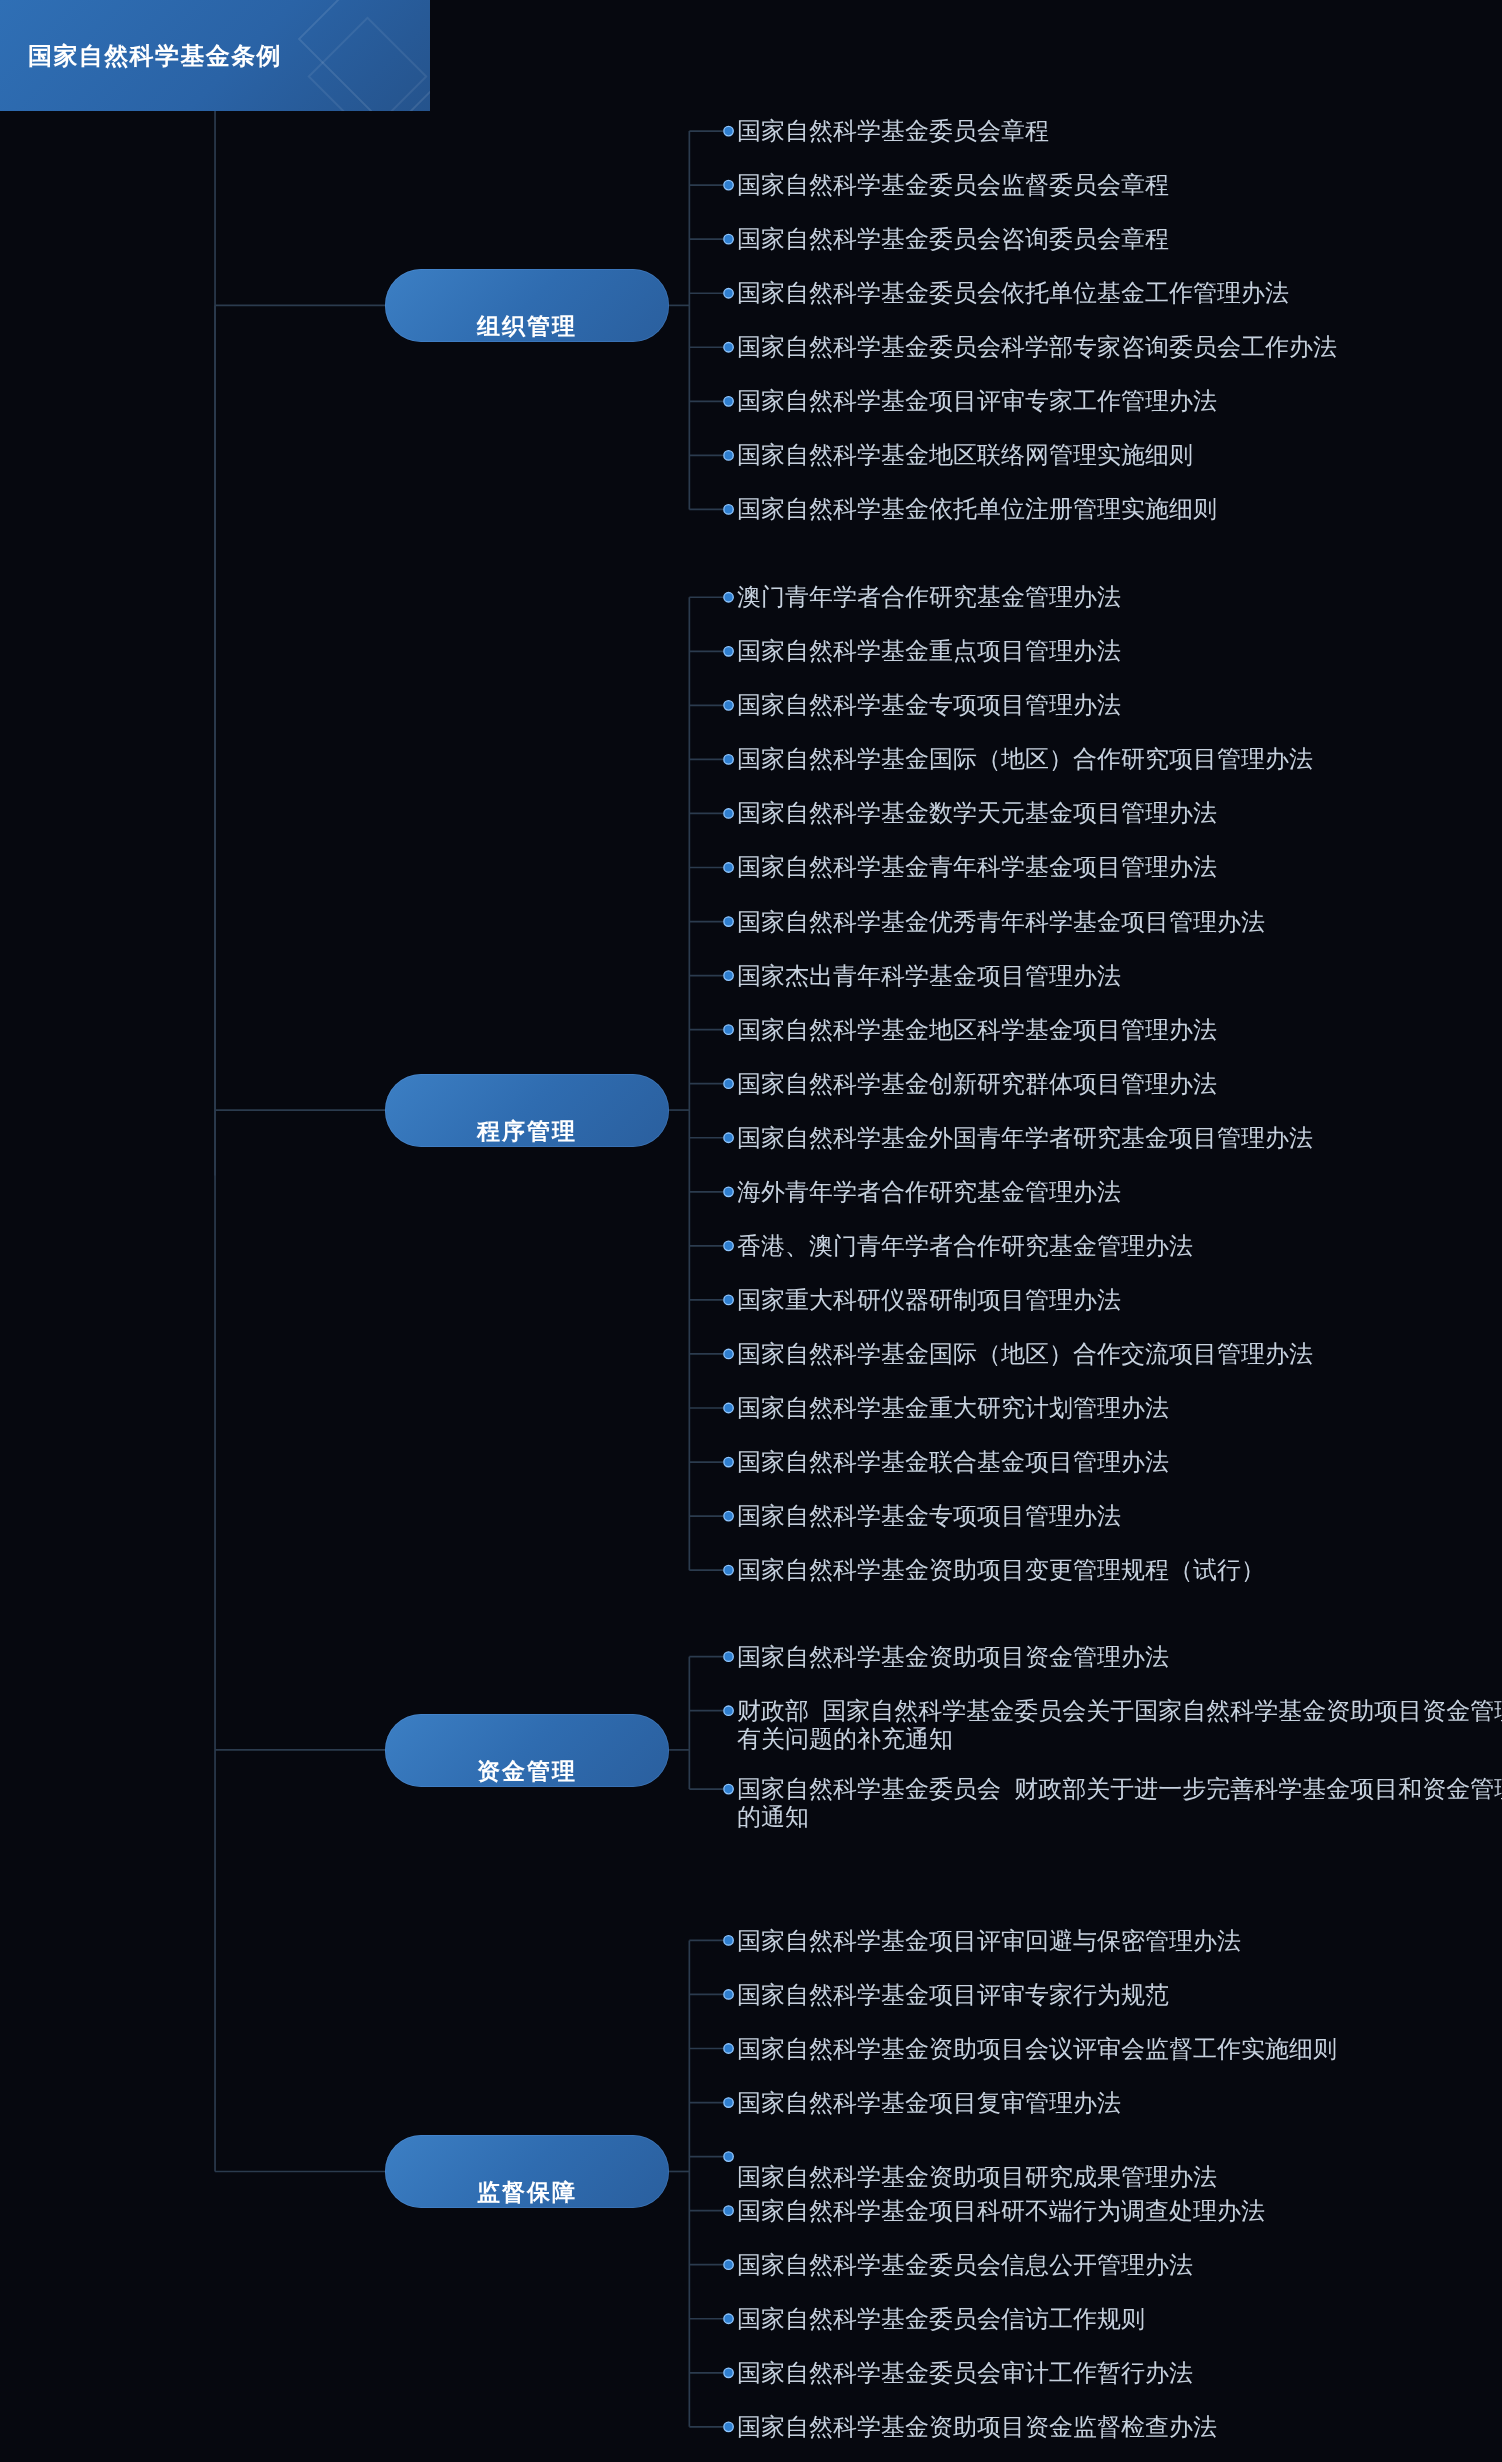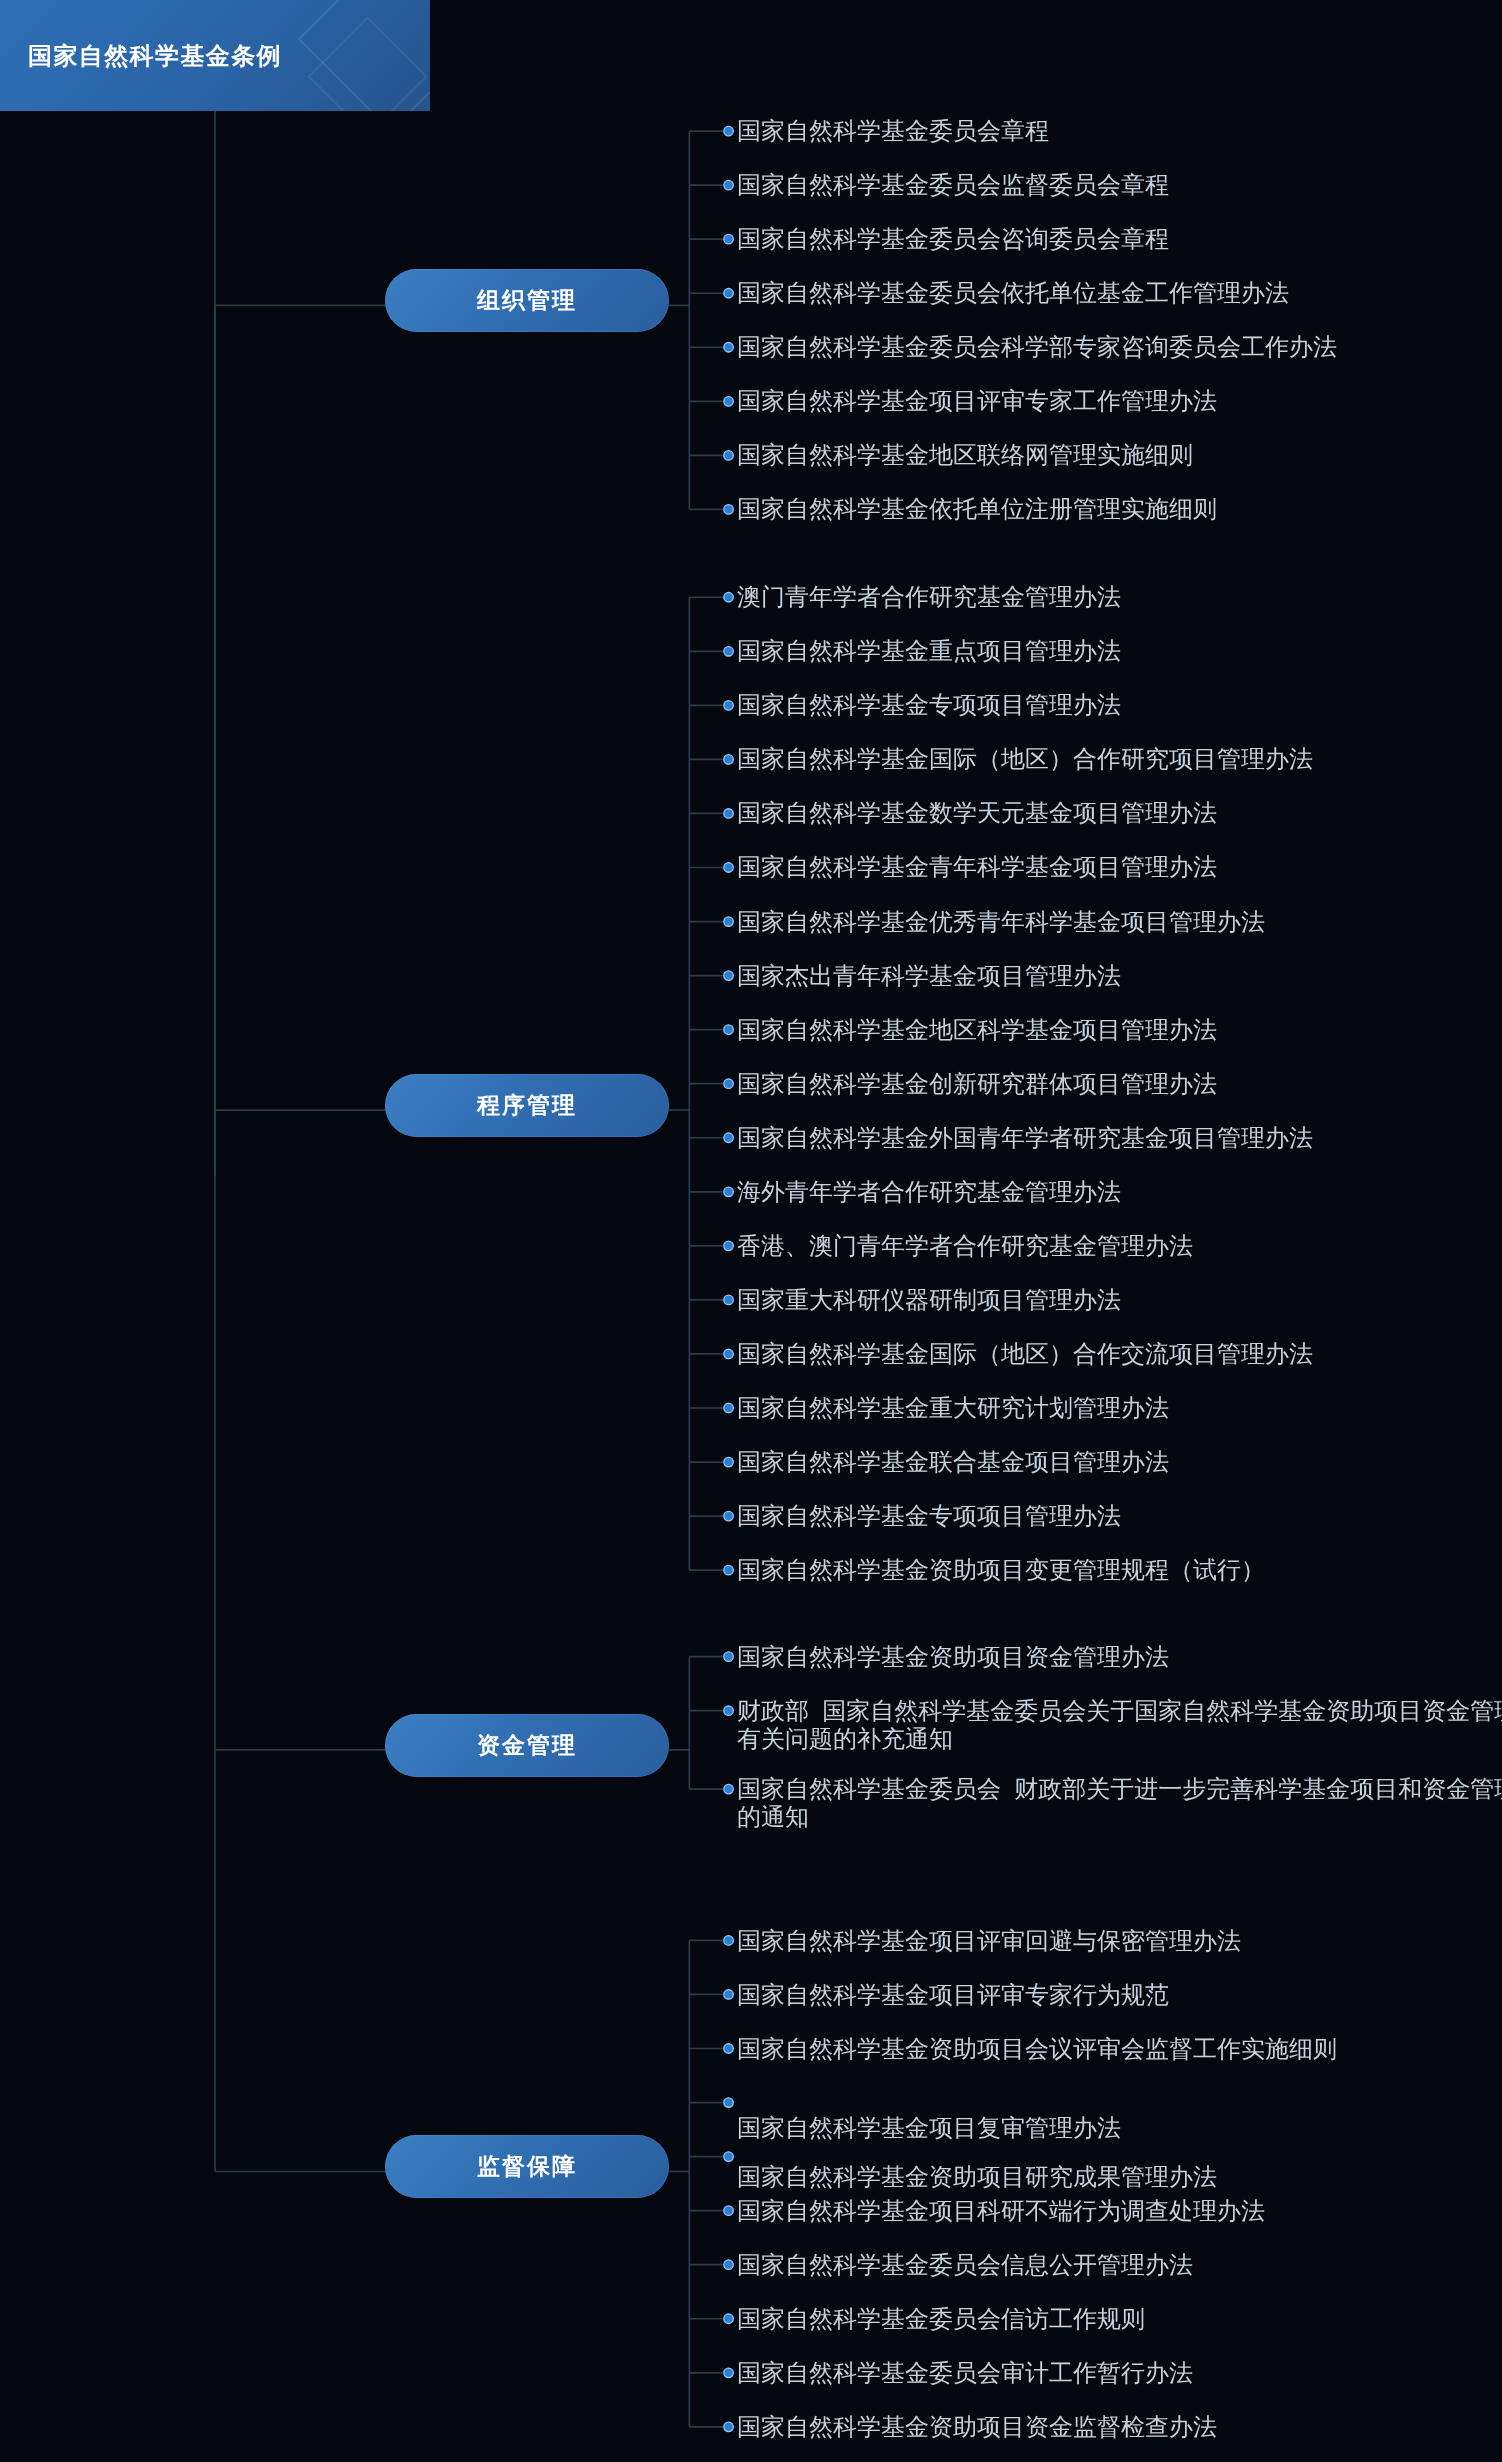--- a/index.html
+++ b/index.html
@@ -25,24 +25,24 @@
     border:2px solid rgba(255,255,255,.08);transform:rotate(45deg);
   }
   .root-title span{
     position:relative;z-index:2;
     font-size:24px;font-weight:bold;color:#ffffff;letter-spacing:1.4px;
   }
 
   
   .branch{
     position:absolute;
-    width:284px;height:63px;border-radius:36px;
+    width:284px;height:73px;border-radius:36px;
     background:linear-gradient(135deg,#3c7fc4 0%,#2f6cb0 50%,#2a5f9e 100%);
     box-shadow:0 0 0 0.7px rgba(120,180,255,.25) inset;
-    display:flex;align-items:center;justify-content:center;
+    display:flex;align-items:flex-end;justify-content:center;
   }
   .branch span{
     font-size:23px;font-weight:bold;color:#ffffff;letter-spacing:2px;
   }
 
   
   .leaf{
     position:absolute;
     font-size:24px;line-height:28px;color:#c7d2df;
     white-space:pre;
@@ -198,21 +198,21 @@
     </div>
     <div class="leaf" style="left: 737px; top: 1643px;">国家自然科学基金资助项目资金管理办法</div>
     <div class="leaf wrap" style="left: 737px; top: 1697px;">财政部  国家自然科学基金委员会关于国家自然科学基金资助项目资金管理有关问题的补充通知</div>
     <div class="leaf wrap" style="left: 737px; top: 1775px;">国家自然科学基金委员会  财政部关于进一步完善科学基金项目和资金管理的通知</div>
     <div class="branch" style="left: 385px; top: 2135px;">
       <span>监督保障</span>
     </div>
     <div class="leaf" style="left: 737px; top: 1927px;">国家自然科学基金项目评审回避与保密管理办法</div>
     <div class="leaf" style="left: 737px; top: 1981px;">国家自然科学基金项目评审专家行为规范</div>
     <div class="leaf" style="left: 737px; top: 2035px;">国家自然科学基金资助项目会议评审会监督工作实施细则</div>
-    <div class="leaf" style="left: 737px; top: 2089px; margin-top: 25px;">国家自然科学基金项目复审管理办法</div>
+    <div class="leaf" style="left: 737px; top: 2089px;">国家自然科学基金项目复审管理办法</div>
     <div class="leaf" style="left: 737px; top: 2143px; margin-top: 20px;">国家自然科学基金资助项目研究成果管理办法</div>
     <div class="leaf" style="left: 737px; top: 2197px;">国家自然科学基金项目科研不端行为调查处理办法</div>
     <div class="leaf" style="left: 737px; top: 2251px;">国家自然科学基金委员会信息公开管理办法</div>
     <div class="leaf" style="left: 737px; top: 2305px;">国家自然科学基金委员会信访工作规则</div>
     <div class="leaf" style="left: 737px; top: 2359px;">国家自然科学基金委员会审计工作暂行办法</div>
     <div class="leaf" style="left: 737px; top: 2413px;">国家自然科学基金资助项目资金监督检查办法</div>
   </div>
 
 
 </body></html>

